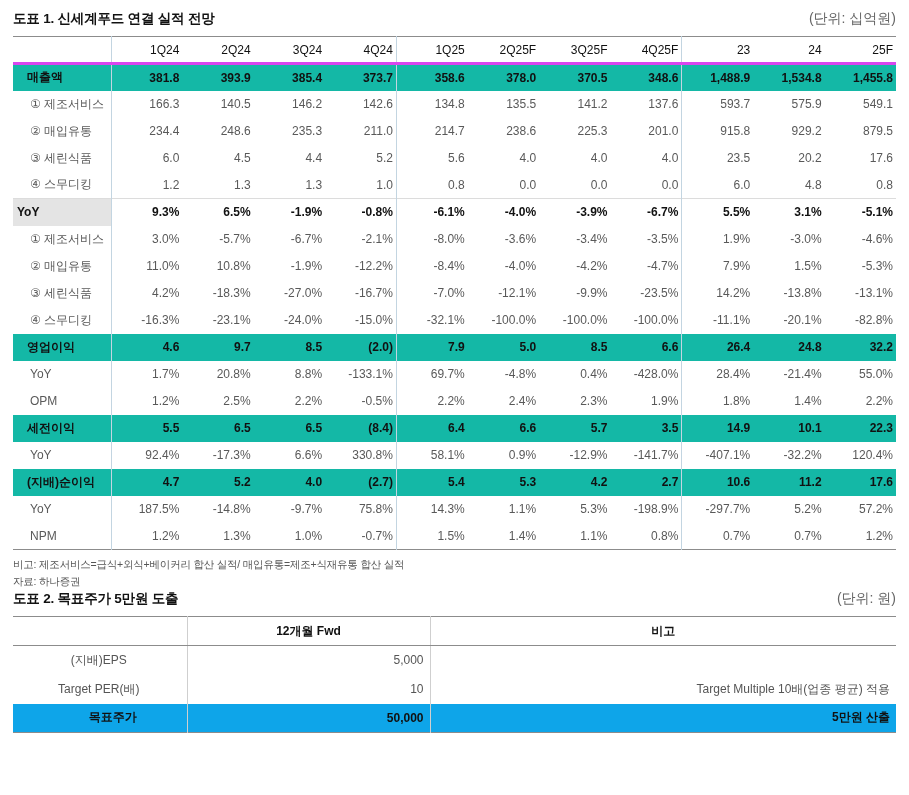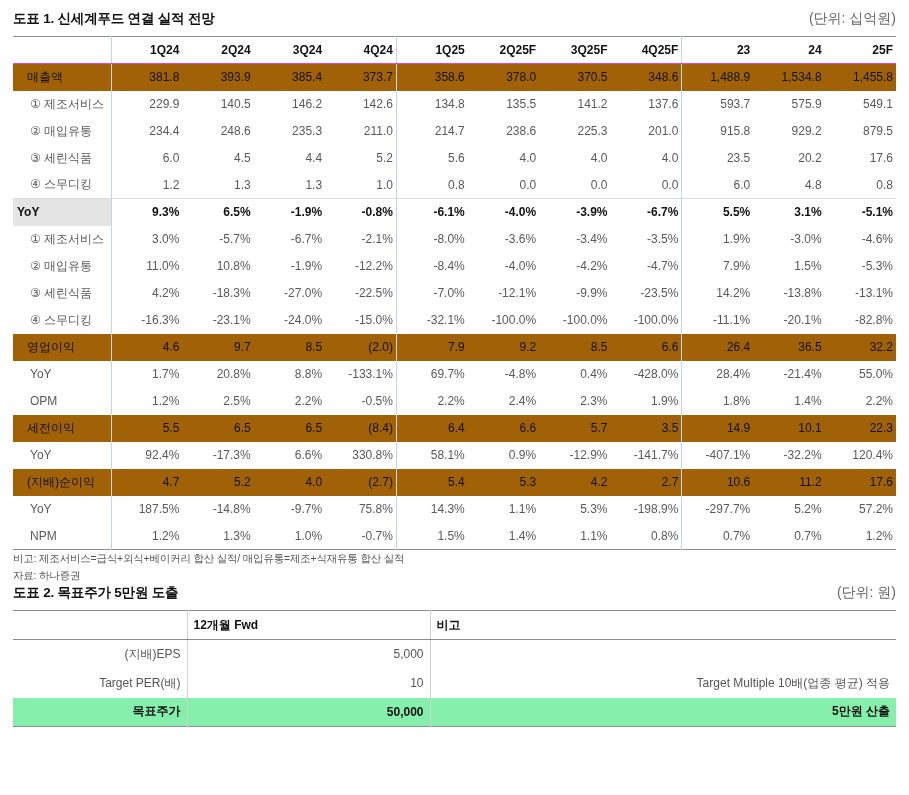--- a/index.html
+++ b/index.html
@@ -18,49 +18,49 @@
   .fig-title { font-size:13.5px; font-weight:bold; color:#111; letter-spacing:-0.2px; }
   .fig-unit { font-size:14px; color:#666; }
 
   
   table { border-collapse:collapse; table-layout:fixed; width:883px; }
   #tbl1 { border-top:1.5px solid #8c8c8c; border-bottom:1.5px solid #8c8c8c; }
   #tbl1 th, #tbl1 td {
     height:27px; font-size:12px; text-align:right;
     padding:0 3px 0 0; white-space:nowrap; overflow:hidden;
   }
-  #tbl1 thead th { font-weight:bold; color:#111; border-bottom:1px solid #d946ef; }
+  #tbl1 thead th { font-weight:normal; color:#111; border-bottom:3px solid #d946ef; }
   #tbl1 td:first-child, #tbl1 th:first-child { text-align:left; padding-left:4px; }
   
   #tbl1 th:nth-child(1), #tbl1 td:nth-child(1),
   #tbl1 th:nth-child(5), #tbl1 td:nth-child(5),
   #tbl1 th:nth-child(9), #tbl1 td:nth-child(9) { border-right:1px solid #c3d5e1; }
 
   #tbl1 tr.sub td { font-weight:normal; color:#595959; }
   #tbl1 tr.sub td:first-child { padding-left:17px; }
-  #tbl1 tr.teal td { background:#a16207; font-weight:normal; color:#111;padding-left:14px; }
+  #tbl1 tr.teal td { background:#14b8a6; font-weight:bold; color:#111;padding-left:14px; }
   #tbl1 tr.graylabel td { font-weight:bold; color:#111; border-top:1px solid #dcdcdc; }
   #tbl1 tr.graylabel td:first-child { background:#e4e4e4; }
 
-  .notes { margin-top:0; }
+  .notes { margin-top:6px; }
   .note-line { font-size:10.5px; color:#555; line-height:17px; letter-spacing:-0.2px; }
 
   
   .fig2 { }
   #tbl2 { border-top:1.5px solid #8c8c8c; border-bottom:1.5px solid #8c8c8c; }
   #tbl2 th, #tbl2 td {
     height:29px; font-size:12px; white-space:nowrap;
     padding:0 6px; color:#555;
   }
-  #tbl2 thead th { font-weight:bold; color:#111; text-align:left; border-bottom:1px solid #8c8c8c; }
-  #tbl2 td:first-child { text-align:right; padding-left:4px; }
+  #tbl2 thead th { font-weight:bold; color:#111; text-align:center; border-bottom:1px solid #8c8c8c; }
+  #tbl2 td:first-child { text-align:center; padding-left:4px; }
   #tbl2 td:nth-child(2), #tbl2 td:nth-child(3) { text-align:right; }
   #tbl2 th:nth-child(1), #tbl2 td:nth-child(1),
   #tbl2 th:nth-child(2), #tbl2 td:nth-child(2) { border-right:1px solid #cfcfcf; }
-  #tbl2 tr.graybold td { background:#86efac; font-weight:bold; color:#111;padding-left:32px; }
+  #tbl2 tr.graybold td { background:#0ea5e9; font-weight:bold; color:#111;padding-left:32px; }
 </style>
 </head>
 <body>
 
 <div class="sheet">
 
   <div class="fig1">
     <div class="fig-head">
       <span class="fig-title">도표 1. 신세계푸드 연결 실적 전망</span>
       <span class="fig-unit">(단위: 십억원)</span>
@@ -106,21 +106,21 @@
             <td>358.6</td>
             <td>378.0</td>
             <td>370.5</td>
             <td>348.6</td>
             <td>1,488.9</td>
             <td>1,534.8</td>
             <td>1,455.8</td>
           </tr>
           <tr class="sub">
             <td>① 제조서비스</td>
-            <td>229.9</td>
+            <td>166.3</td>
             <td>140.5</td>
             <td>146.2</td>
             <td>142.6</td>
             <td>134.8</td>
             <td>135.5</td>
             <td>141.2</td>
             <td>137.6</td>
             <td>593.7</td>
             <td>575.9</td>
             <td>549.1</td>
@@ -207,21 +207,21 @@
             <td>-4.7%</td>
             <td>7.9%</td>
             <td>1.5%</td>
             <td>-5.3%</td>
           </tr>
           <tr class="sub">
             <td>③ 세린식품</td>
             <td>4.2%</td>
             <td>-18.3%</td>
             <td>-27.0%</td>
-            <td>-22.5%</td>
+            <td>-16.7%</td>
             <td>-7.0%</td>
             <td>-12.1%</td>
             <td>-9.9%</td>
             <td>-23.5%</td>
             <td>14.2%</td>
             <td>-13.8%</td>
             <td>-13.1%</td>
           </tr>
           <tr class="sub">
             <td>④ 스무디킹</td>
@@ -237,25 +237,25 @@
             <td>-20.1%</td>
             <td>-82.8%</td>
           </tr>
           <tr class="teal">
             <td>영업이익</td>
             <td>4.6</td>
             <td>9.7</td>
             <td>8.5</td>
             <td>(2.0)</td>
             <td>7.9</td>
-            <td>9.2</td>
+            <td>5.0</td>
             <td>8.5</td>
             <td>6.6</td>
             <td>26.4</td>
-            <td>36.5</td>
+            <td>24.8</td>
             <td>32.2</td>
           </tr>
           <tr class="sub">
             <td>YoY</td>
             <td>1.7%</td>
             <td>20.8%</td>
             <td>8.8%</td>
             <td>-133.1%</td>
             <td>69.7%</td>
             <td>-4.8%</td>

